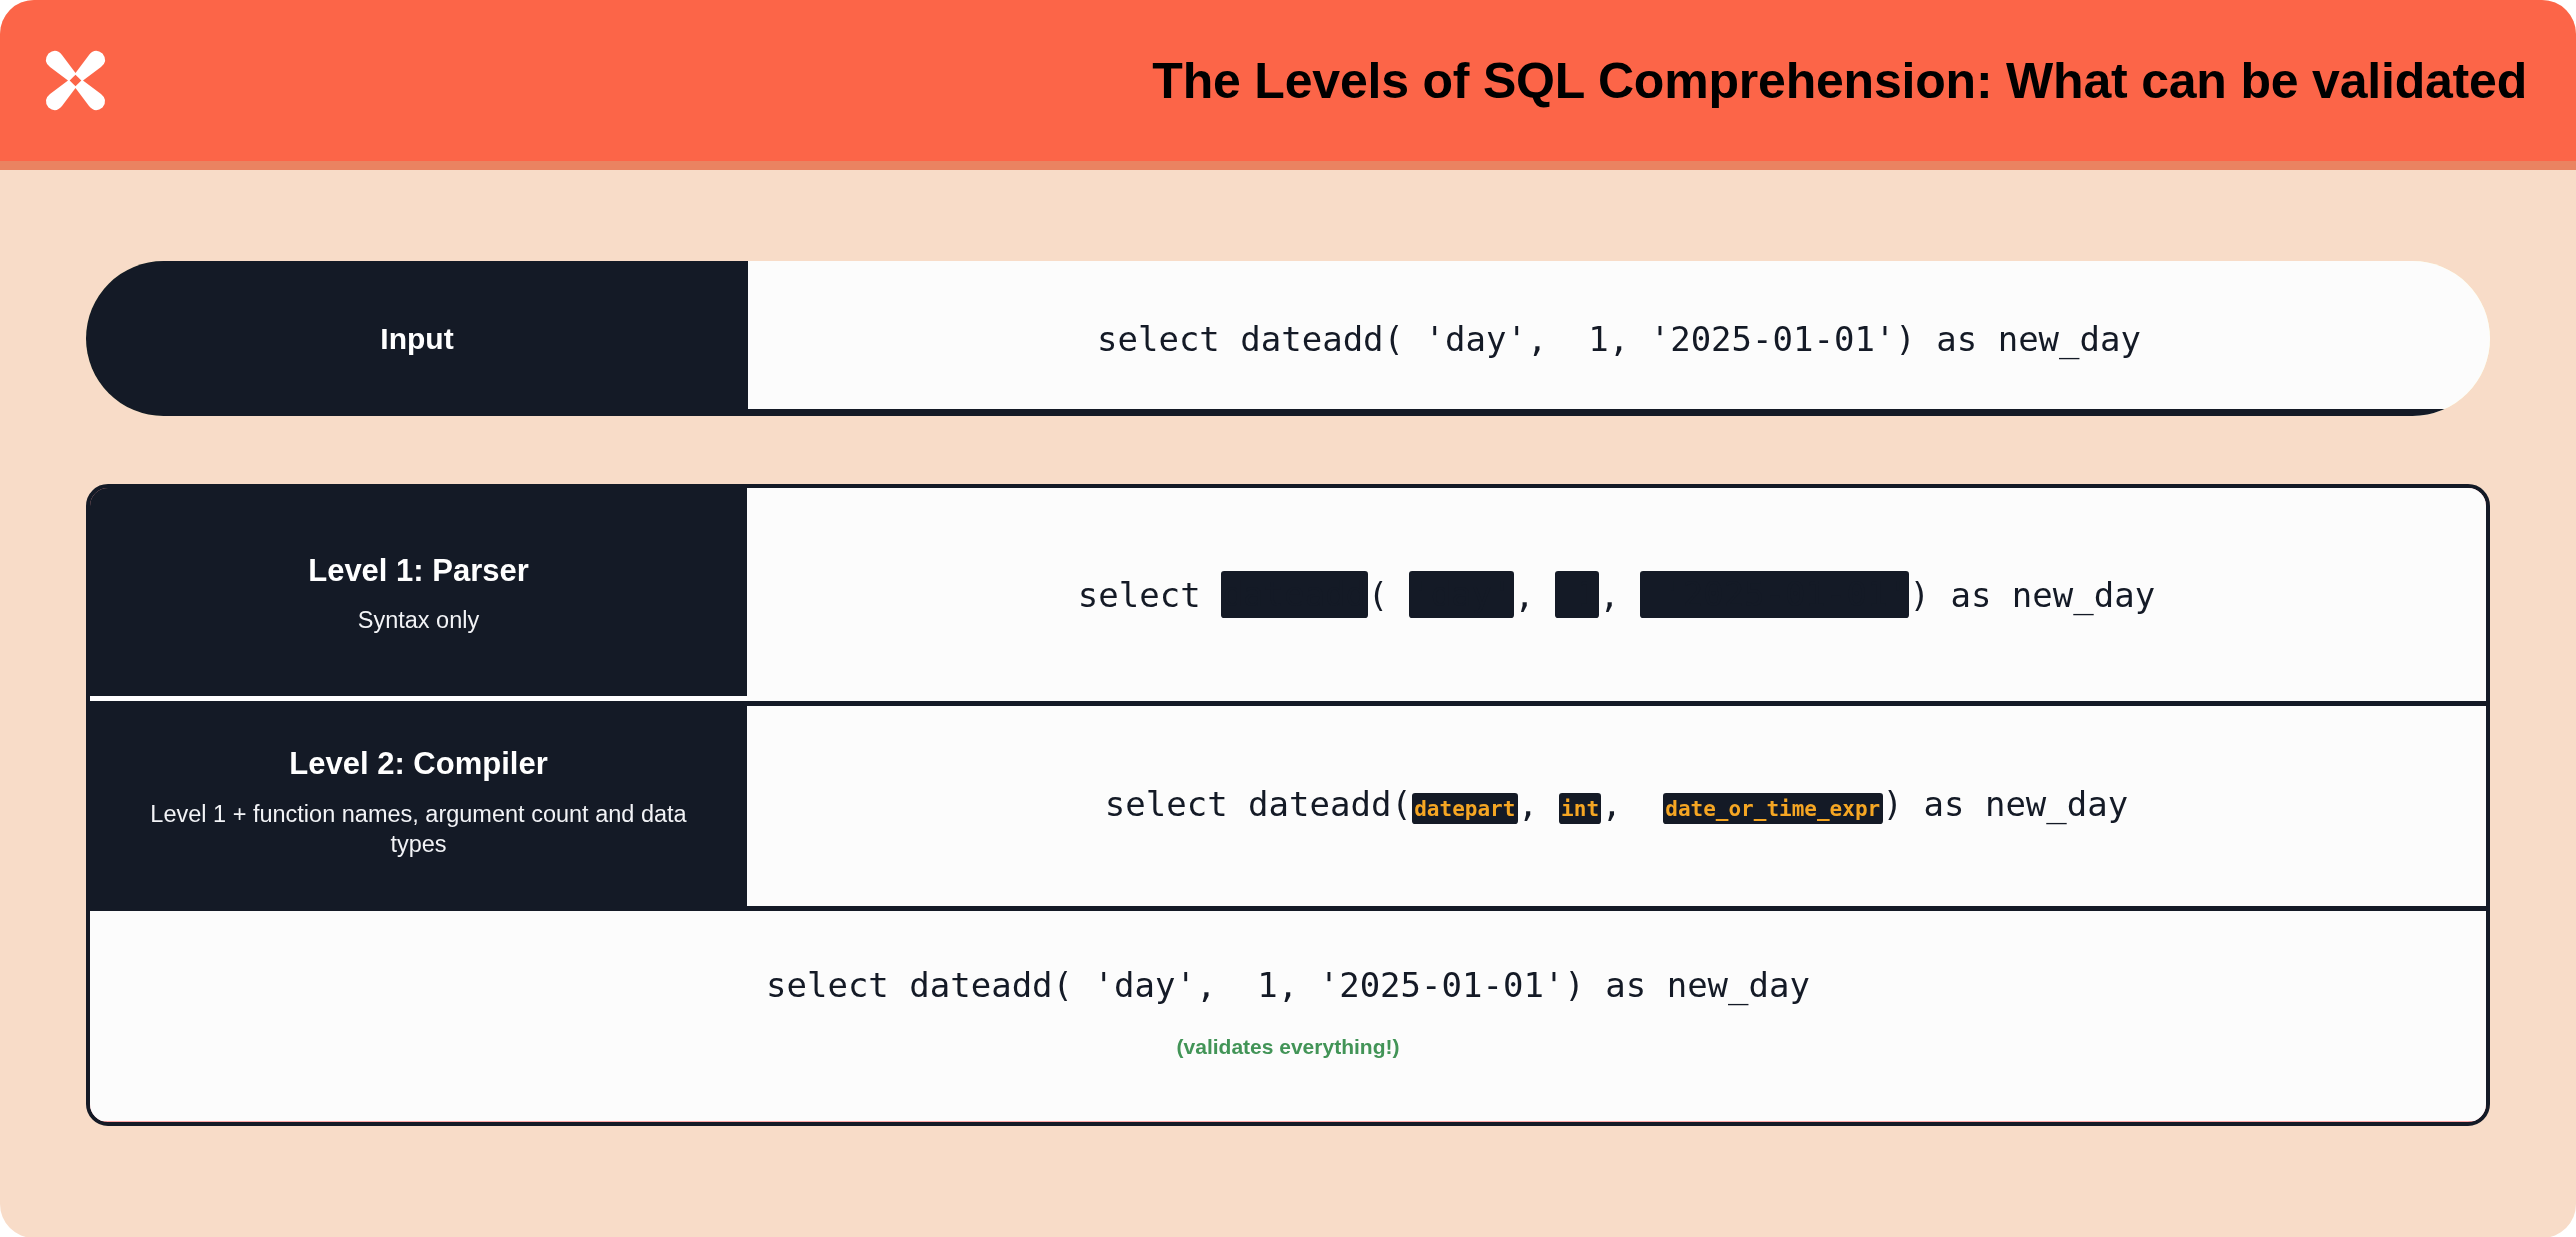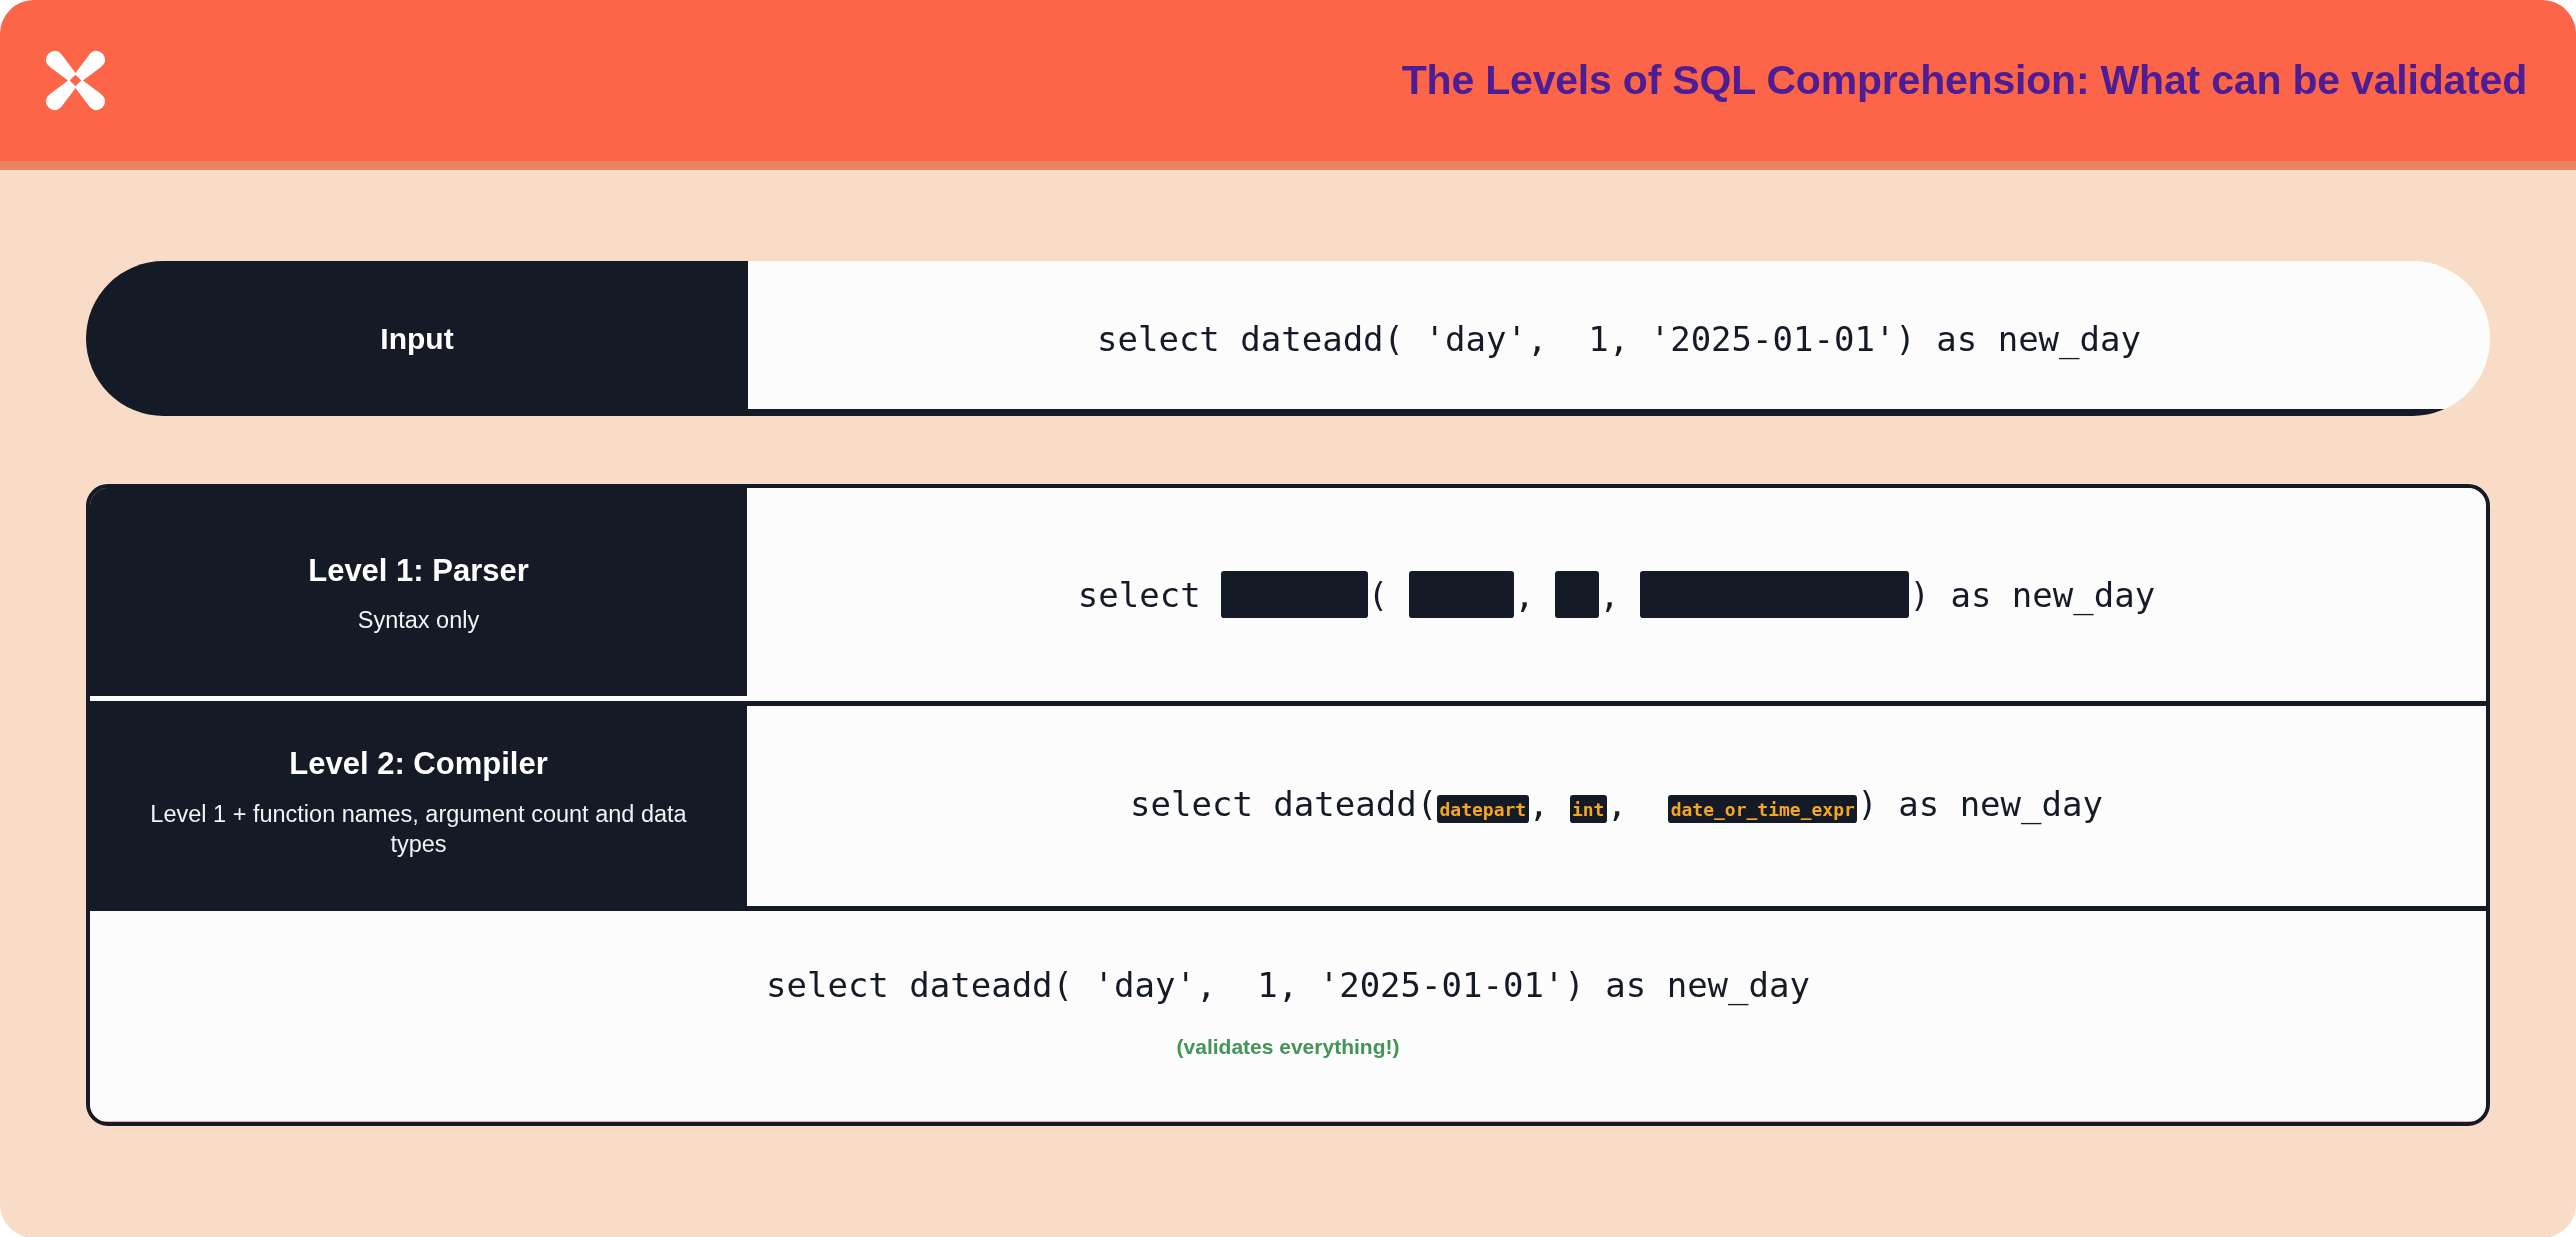--- a/index.html
+++ b/index.html
@@ -35,22 +35,22 @@
   }
 
   #logo {
     width: 75px;
     height: 75px;
     flex: 0 0 auto;
     display: block;
   }
 
   #header-title {
-    color: #4c1d95;
-    font-size: 41px;
+    color: #000000;
+    font-size: 50px;
     font-weight: bold;
     letter-spacing: -0.2px;
     white-space: nowrap;
   }
 
   #header-shadow {
     position: absolute;
     left: 0; top: 161px;
     width: 2576px;
     height: 9.4px;
@@ -200,21 +200,21 @@
     border-radius: 3.1px;
     padding: 3.1px 1.6px;
   }
 
   .tok-type {
     background: #141a26;
     color: #f5a623;
     font-weight: bold;
     border-radius: 3.1px;
     padding: 3.9px 2.4px;
-    font-size: 18px;
+    font-size: 21px;
   }
 
   .annotation {
     margin-top: 33px;
     font-family: "Liberation Sans", sans-serif;
     font-size: 21px;
     font-weight: bold;
     color: #429457;
   }
 </style>

